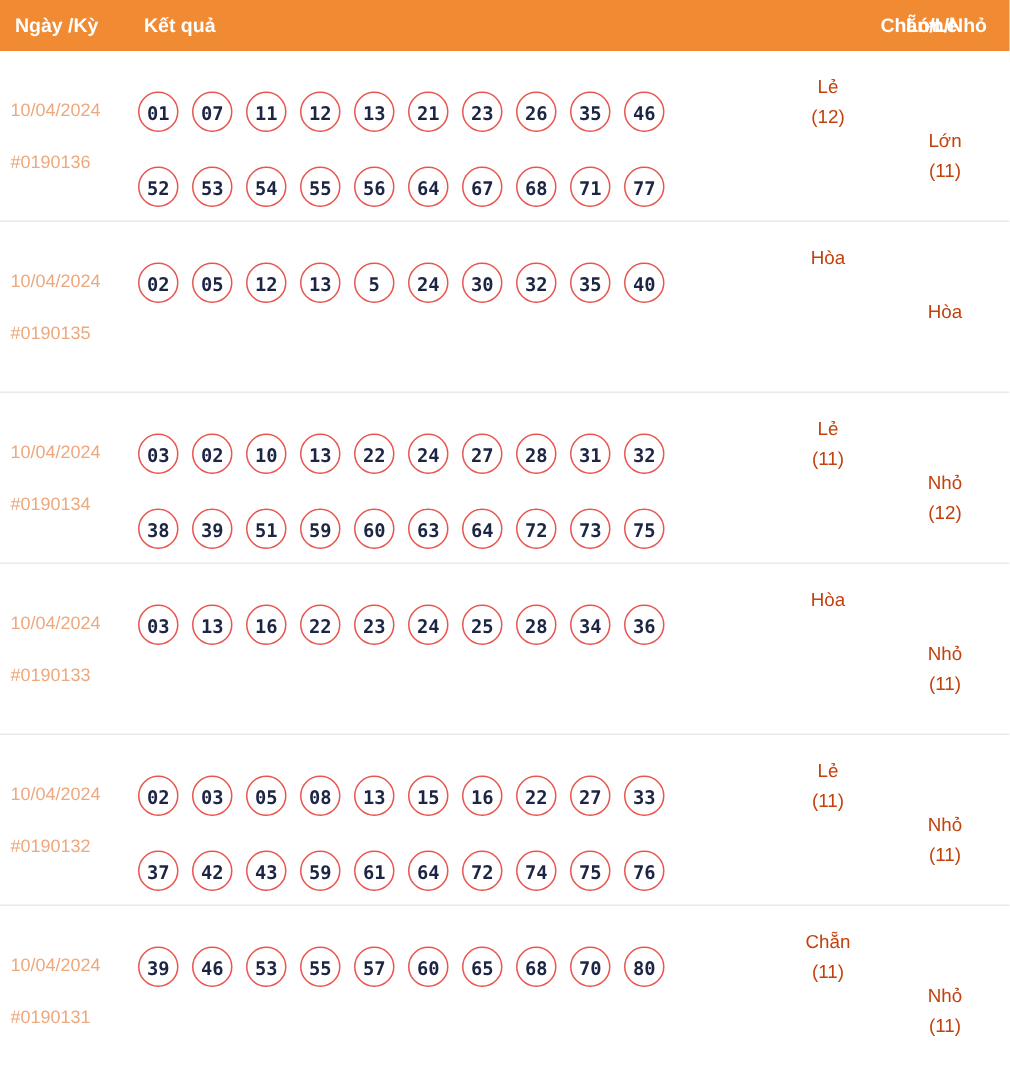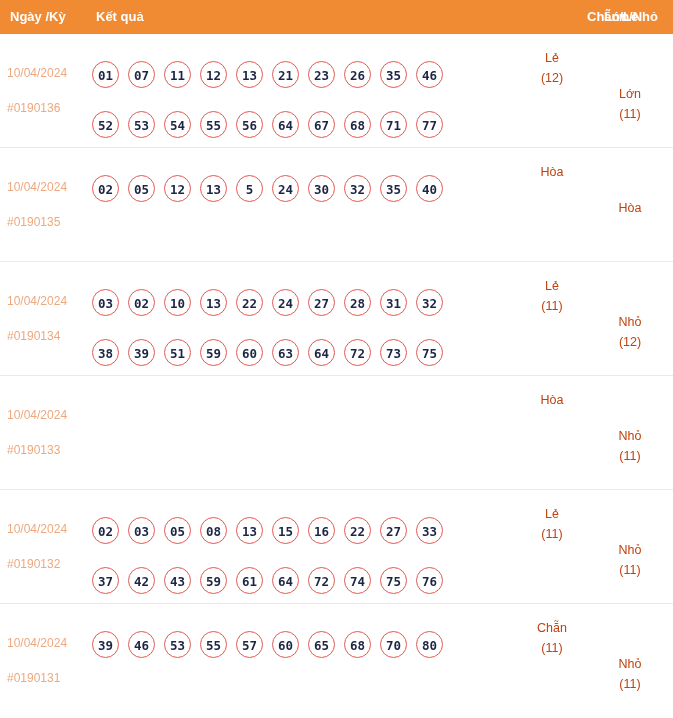--- a/index.html
+++ b/index.html
@@ -181,20 +181,21 @@
           <span class="v-label">Nhỏ</span>
           <span class="v-count">(12)</span>
         </div>
       </div>
       <div class="result-row">
         <div class="row-date">
           <span class="date-line">10/04/2024</span>
           <span class="draw-line">#0190133</span>
         </div>
         <div class="balls">
+          <span class="ball-line"><span class="ball">03</span><span class="ball">13</span><span class="ball">16</span><span class="ball">22</span><span class="ball">23</span><span class="ball">24</span><span class="ball">25</span><span class="ball">28</span><span class="ball">34</span><span class="ball">36</span></span>
         </div>
         <div class="verdict verdict-oddeven">
           <span class="v-label">Hòa</span>
         </div>
         <div class="verdict verdict-bigsmall">
           <span class="v-label">Nhỏ</span>
           <span class="v-count">(11)</span>
         </div>
       </div>
       <div class="result-row">

